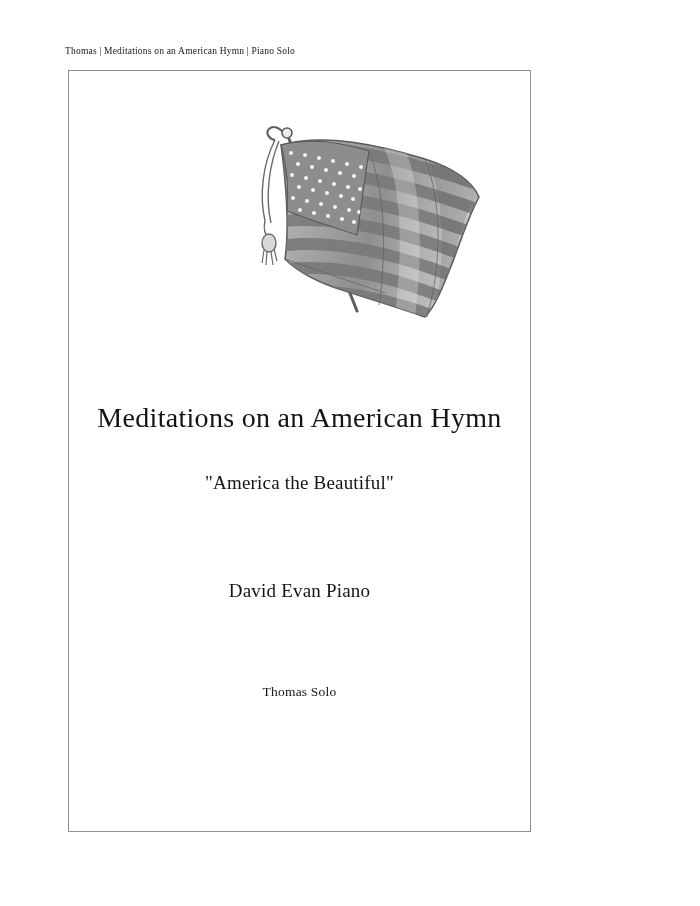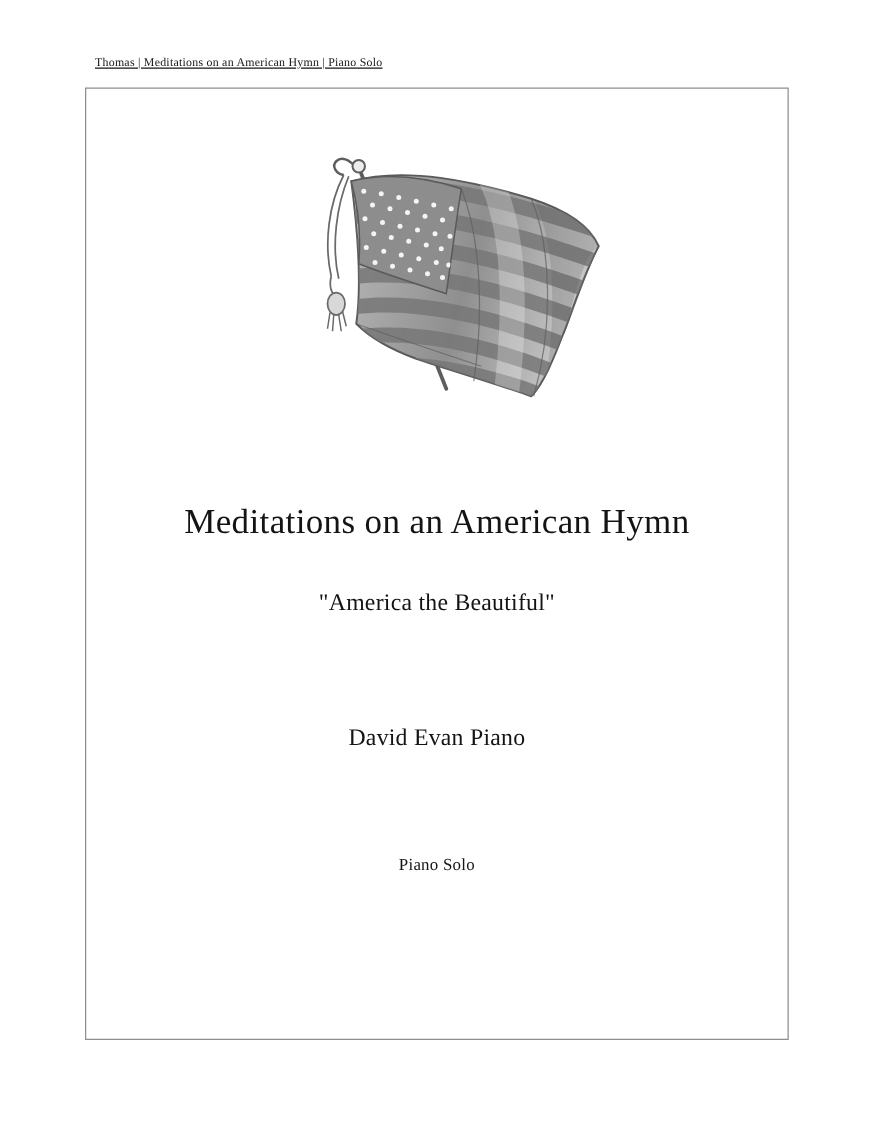--- a/index.html
+++ b/index.html
@@ -18,35 +18,34 @@
 
   .page {
     position: absolute;
     inset: 0;
     background: #ffffff;
   }
 
   
   .running-header {
     position: absolute;
-    left: 76px;
+    left: 65px;
     top: 46px;
     font-size: 9.5px;
     letter-spacing: 0.2px;
     color: #161616;
     white-space: nowrap;
-    text-decoration: underline;
   }
 
   
   .title-frame {
     position: absolute;
     left: 68px;
     top: 70px;
-    width: 563px;
+    width: 463px;
     height: 762px;
     border: 1px solid #8e8e8e;
     box-sizing: border-box;
   }
 
   
   .artwork {
     position: absolute;
     left: 160px;
     top: 40px;
@@ -215,17 +214,17 @@
             <path d="M56,148 C84,158 120,170 156,182"></path>
           </g>
         </g>
       </svg>
     </div>
 
     <div class="title-block">
       <h1 class="work-title">Meditations on an American Hymn</h1>
       <p class="subtitle">"America the Beautiful"</p>
       <p class="composer">David Evan Piano</p>
-      <p class="instrumentation">Piano Solo</p>
+      <p class="instrumentation">Thomas Solo</p>
     </div>
 
   </div>
 </div>
 
 </body></html>

